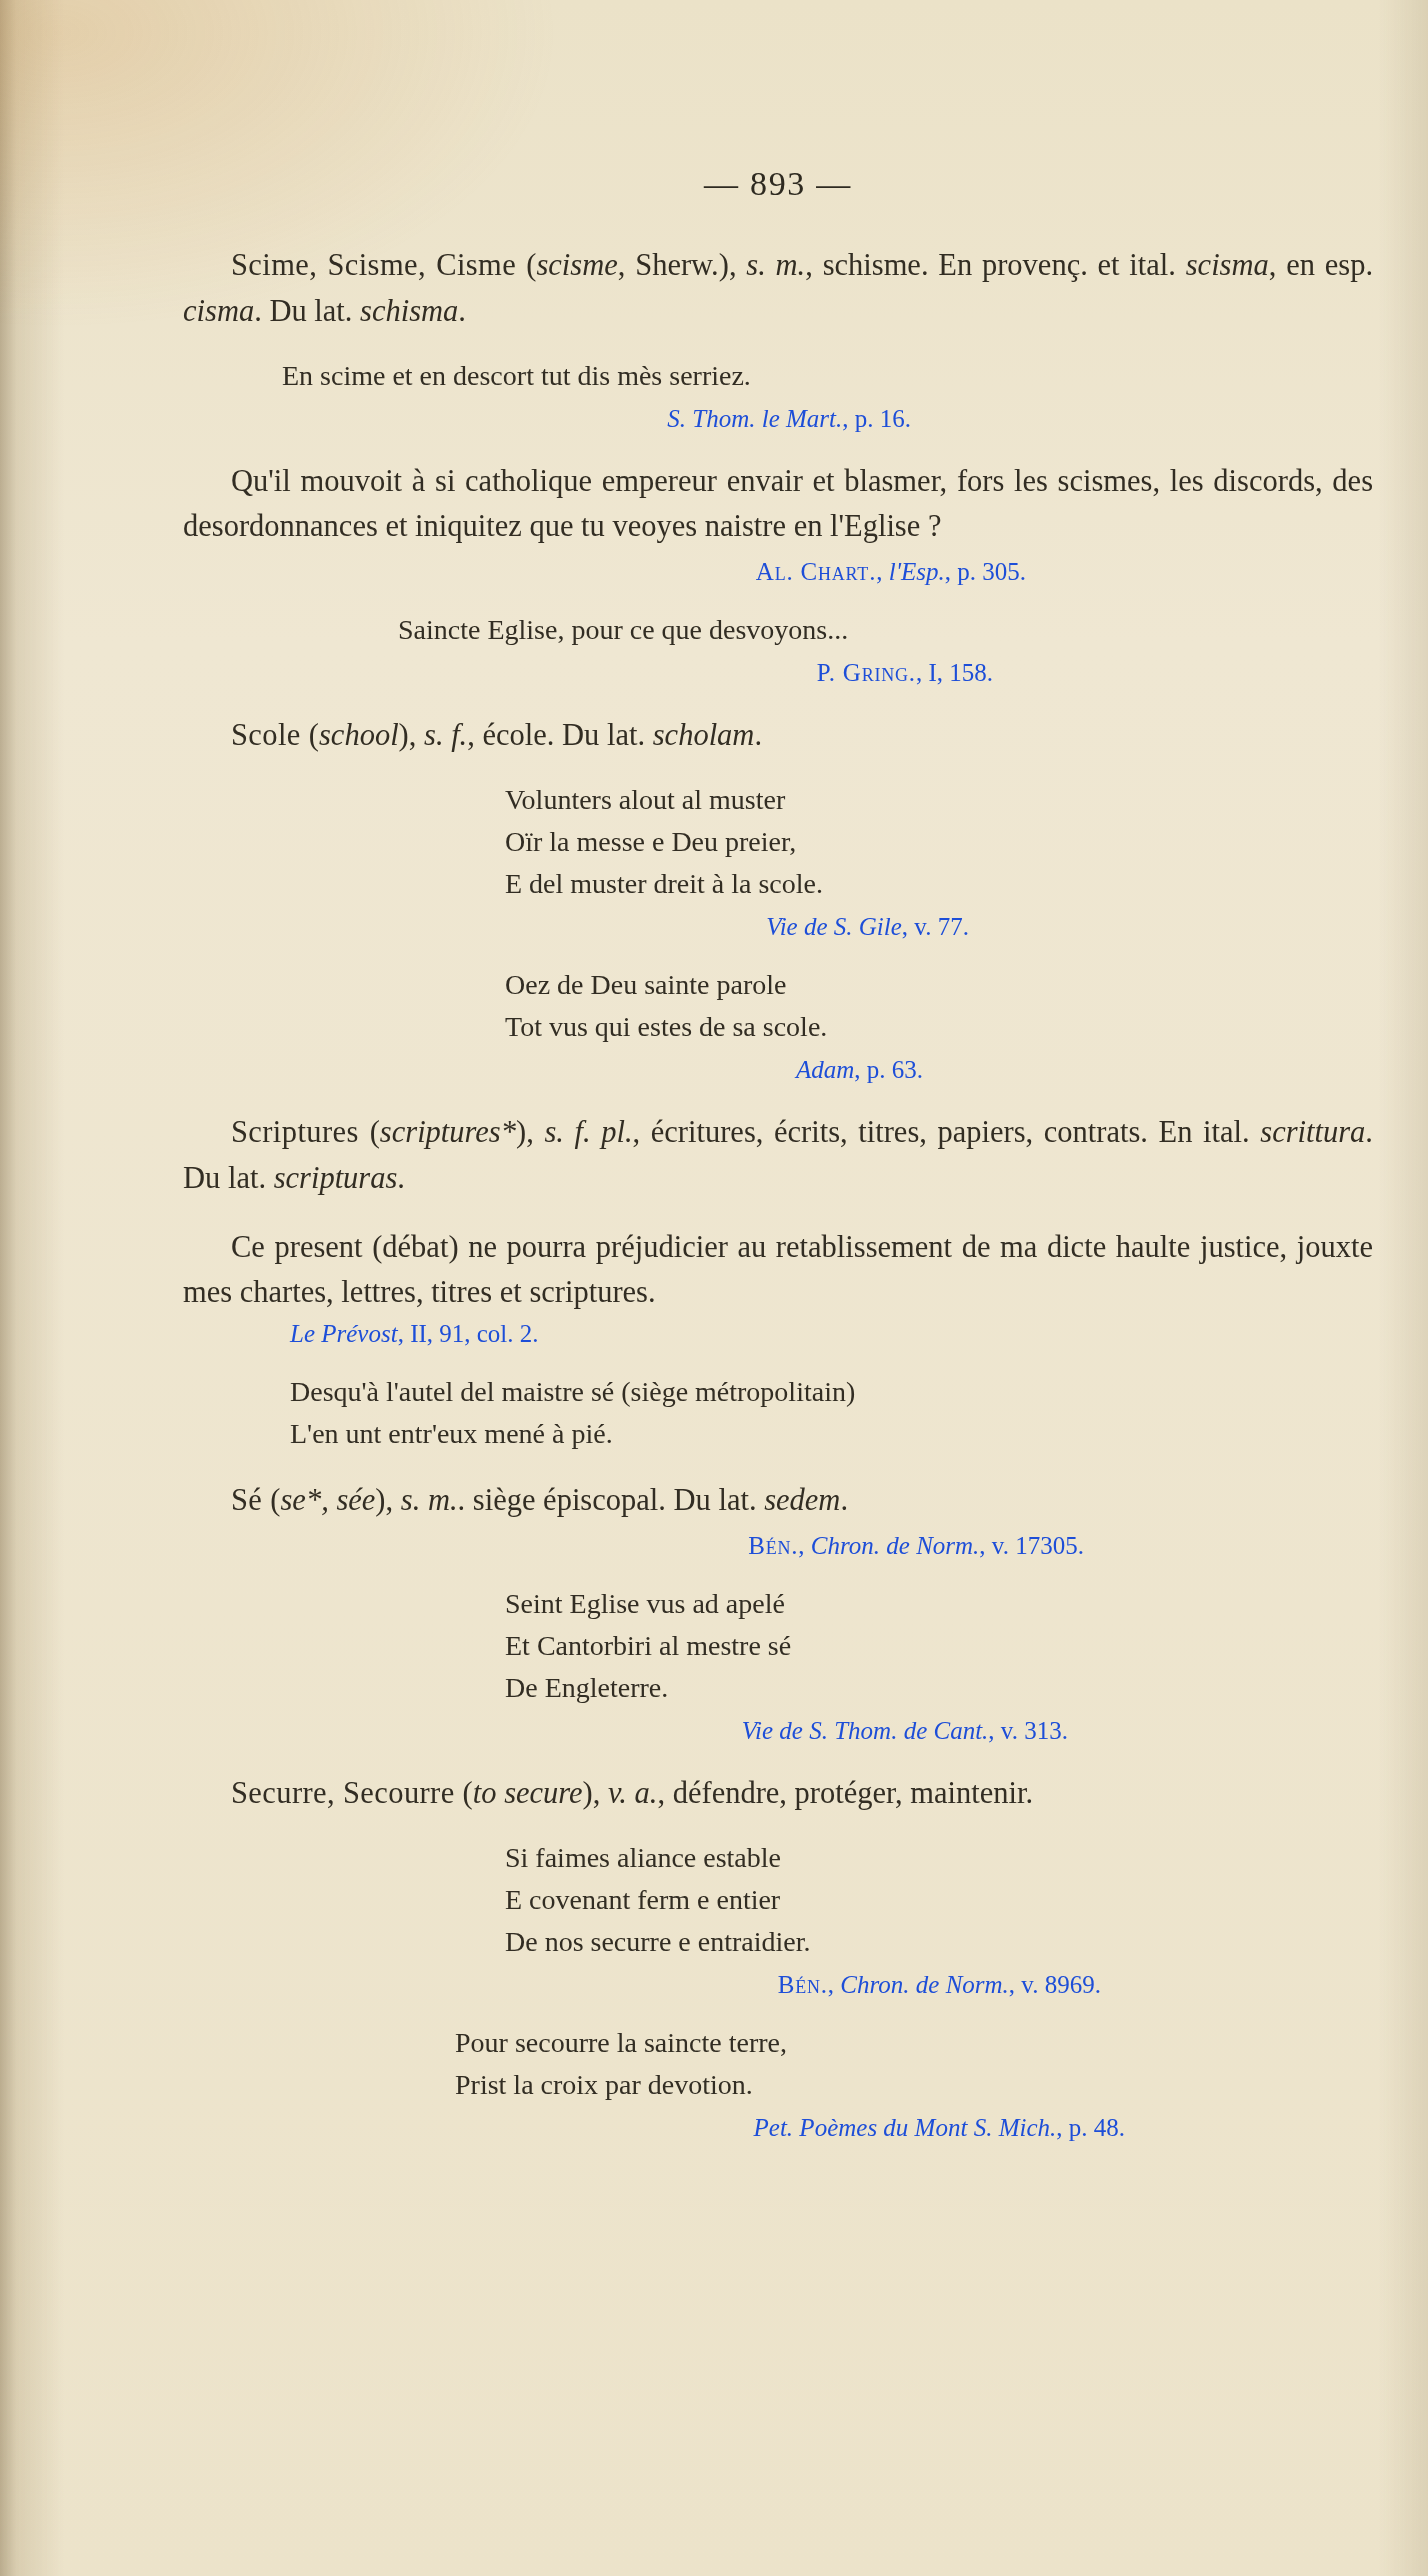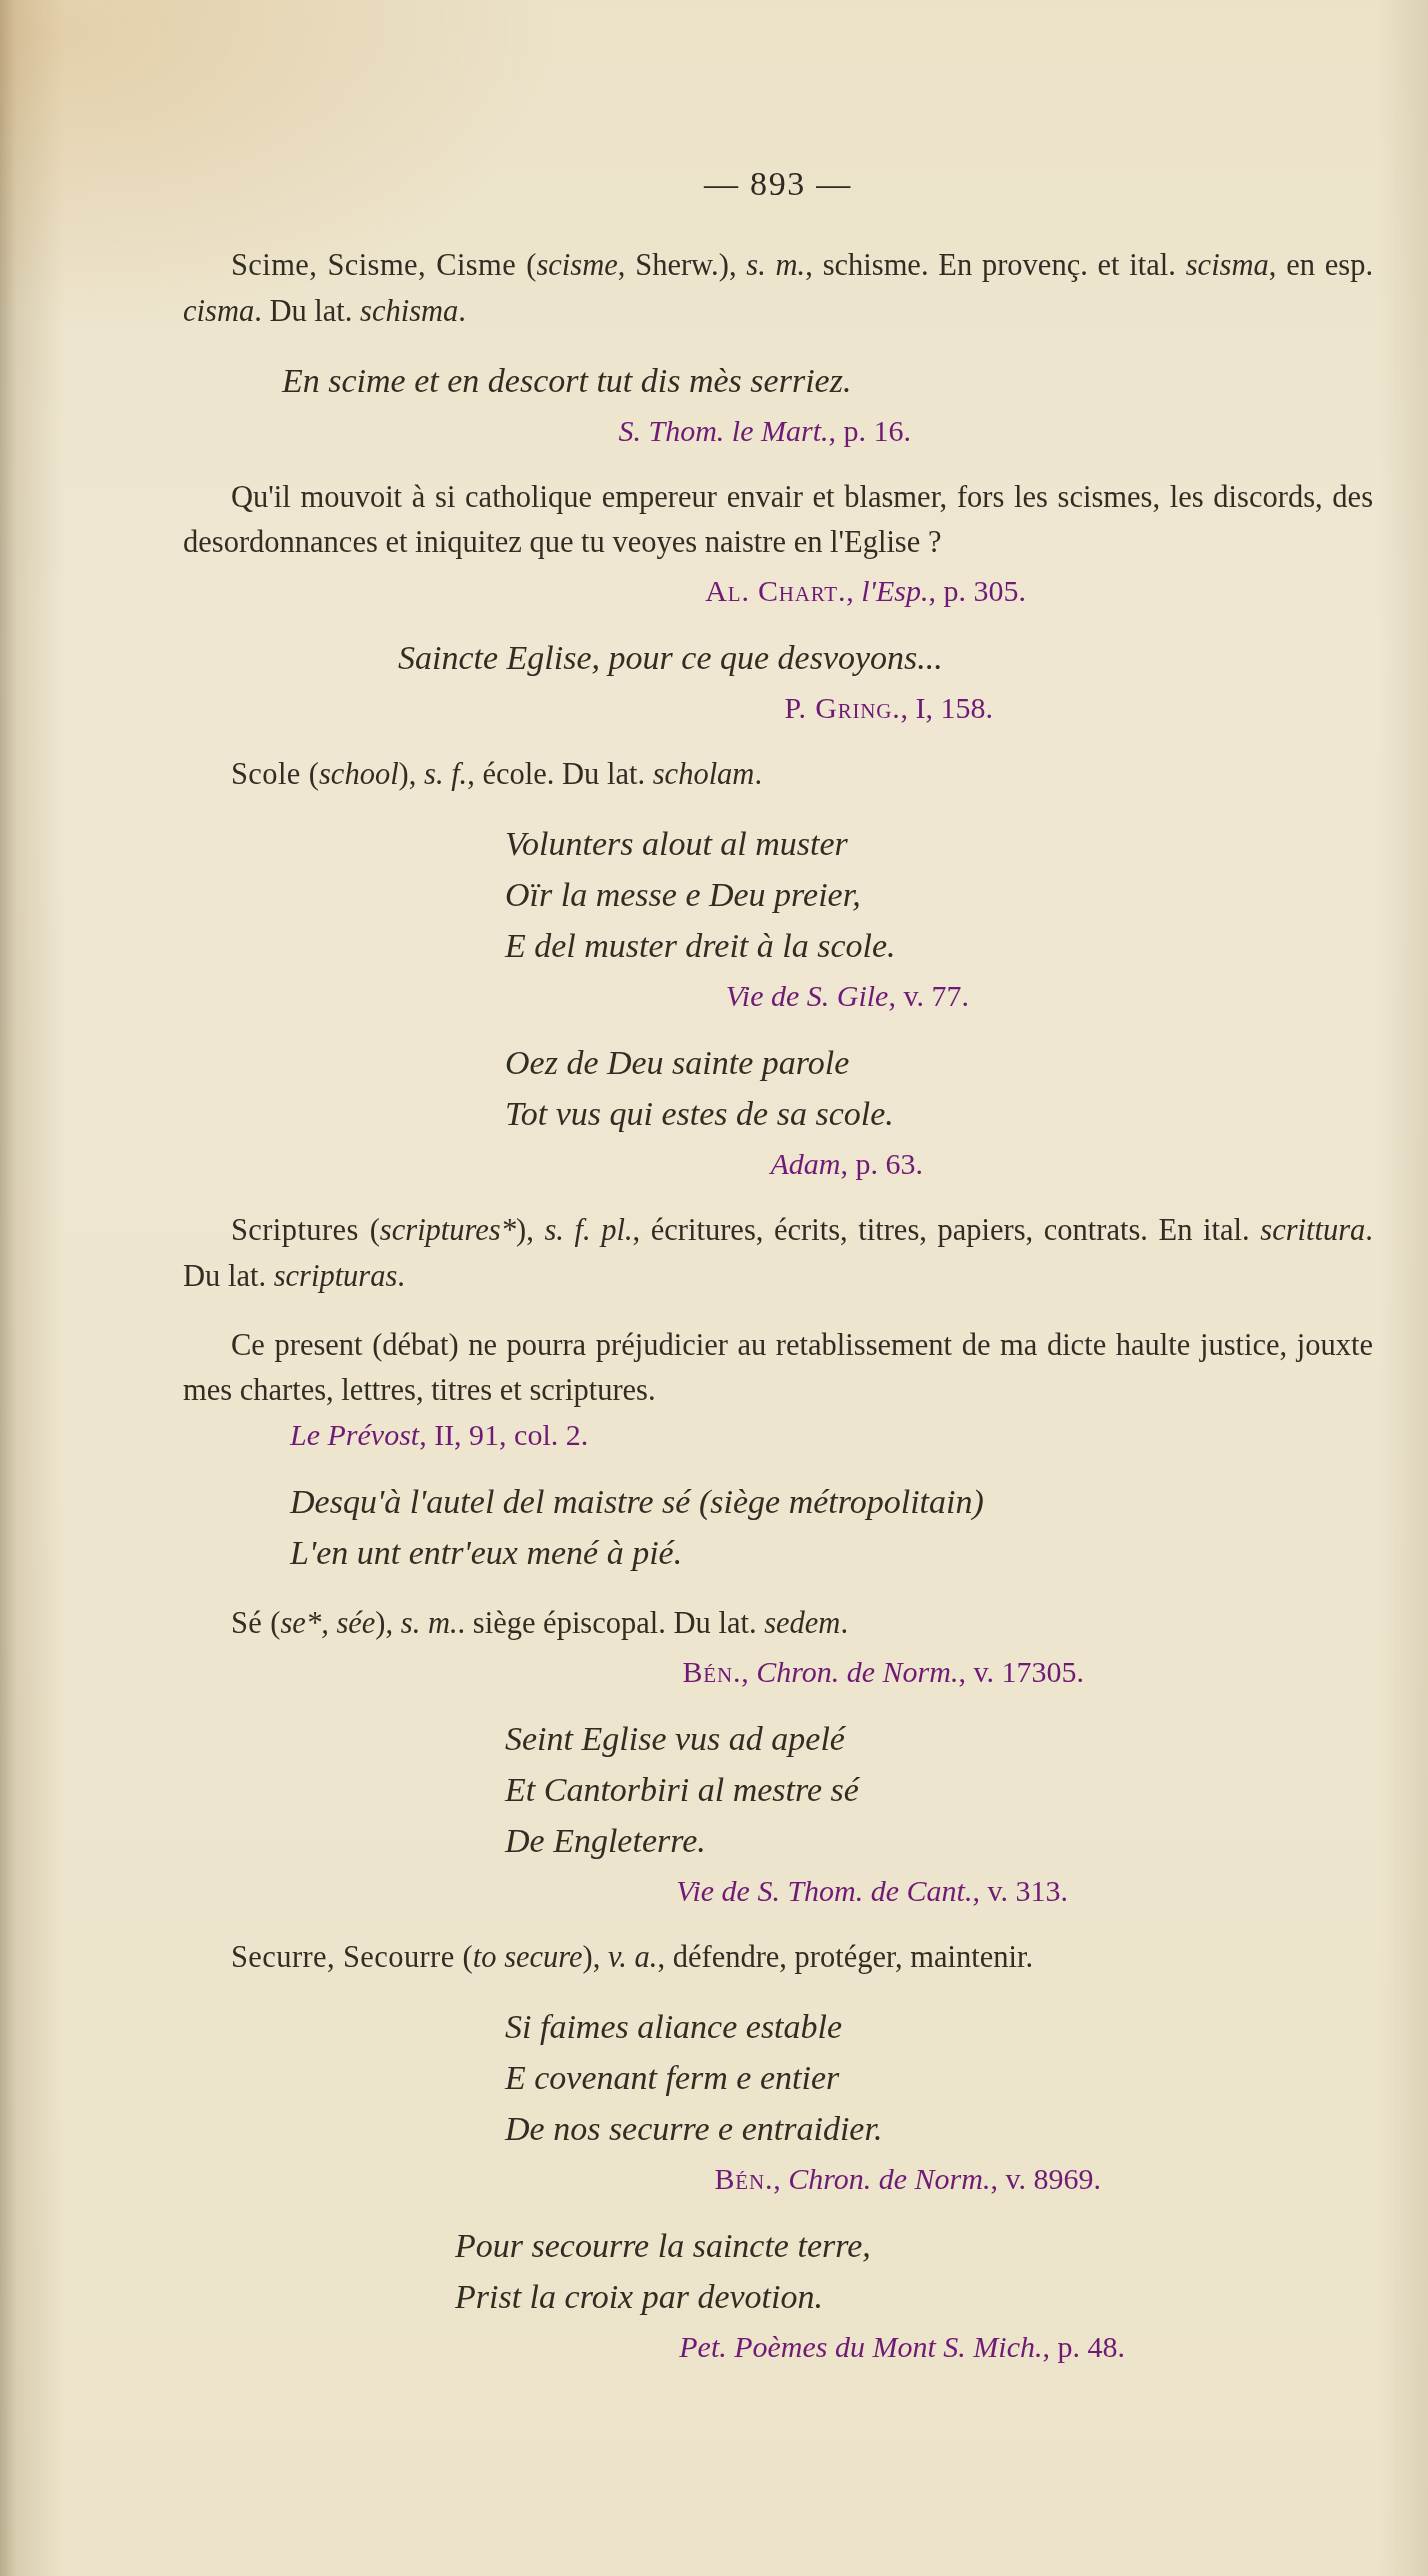--- a/index.html
+++ b/index.html
@@ -17,24 +17,24 @@
   .paper { width: 100%; height: 100%; padding: 165px 97px 0 142px; margin-left: 41px; }
   .page-number {
     text-align: center; font-size: 34px; letter-spacing: 1.7px;
     margin-bottom: 40px; color: #2e2a20;
   }
   .block { position: relative; }
   .entry, .prose {
     font-size: 30.5px; line-height: 1.5; text-align: justify;
     text-indent: 48px; margin-top: 23px;
   }
-  .verse { font-size: 34px; line-height: 1.5; margin-top: 20px; font-style: italic; }
+  .verse { font-size: 28px; line-height: 1.5; margin-top: 20px; }
   .citation {
-    font-size: 30px; line-height: 1.4; text-align: right;
-    margin-top: 4.1px; margin-bottom: 6.6px; color: #701a75;
+    font-size: 25px; line-height: 1.4; text-align: right;
+    margin-top: 4.1px; margin-bottom: 6.6px; color: #1d4ed8;
   }
   .citation.cit-left { text-align: left; }
   .citation.tight { margin-top: 0; }
   .seg-b { font-weight: normal; letter-spacing: 0.4px; }
   .seg-i { font-style: italic; }
   .seg-n { font-style: normal; }
   .seg-sc { font-variant: small-caps; letter-spacing: 0.8px; }
   .verse-line { white-space: pre-wrap; }
 </style>
 </head>

